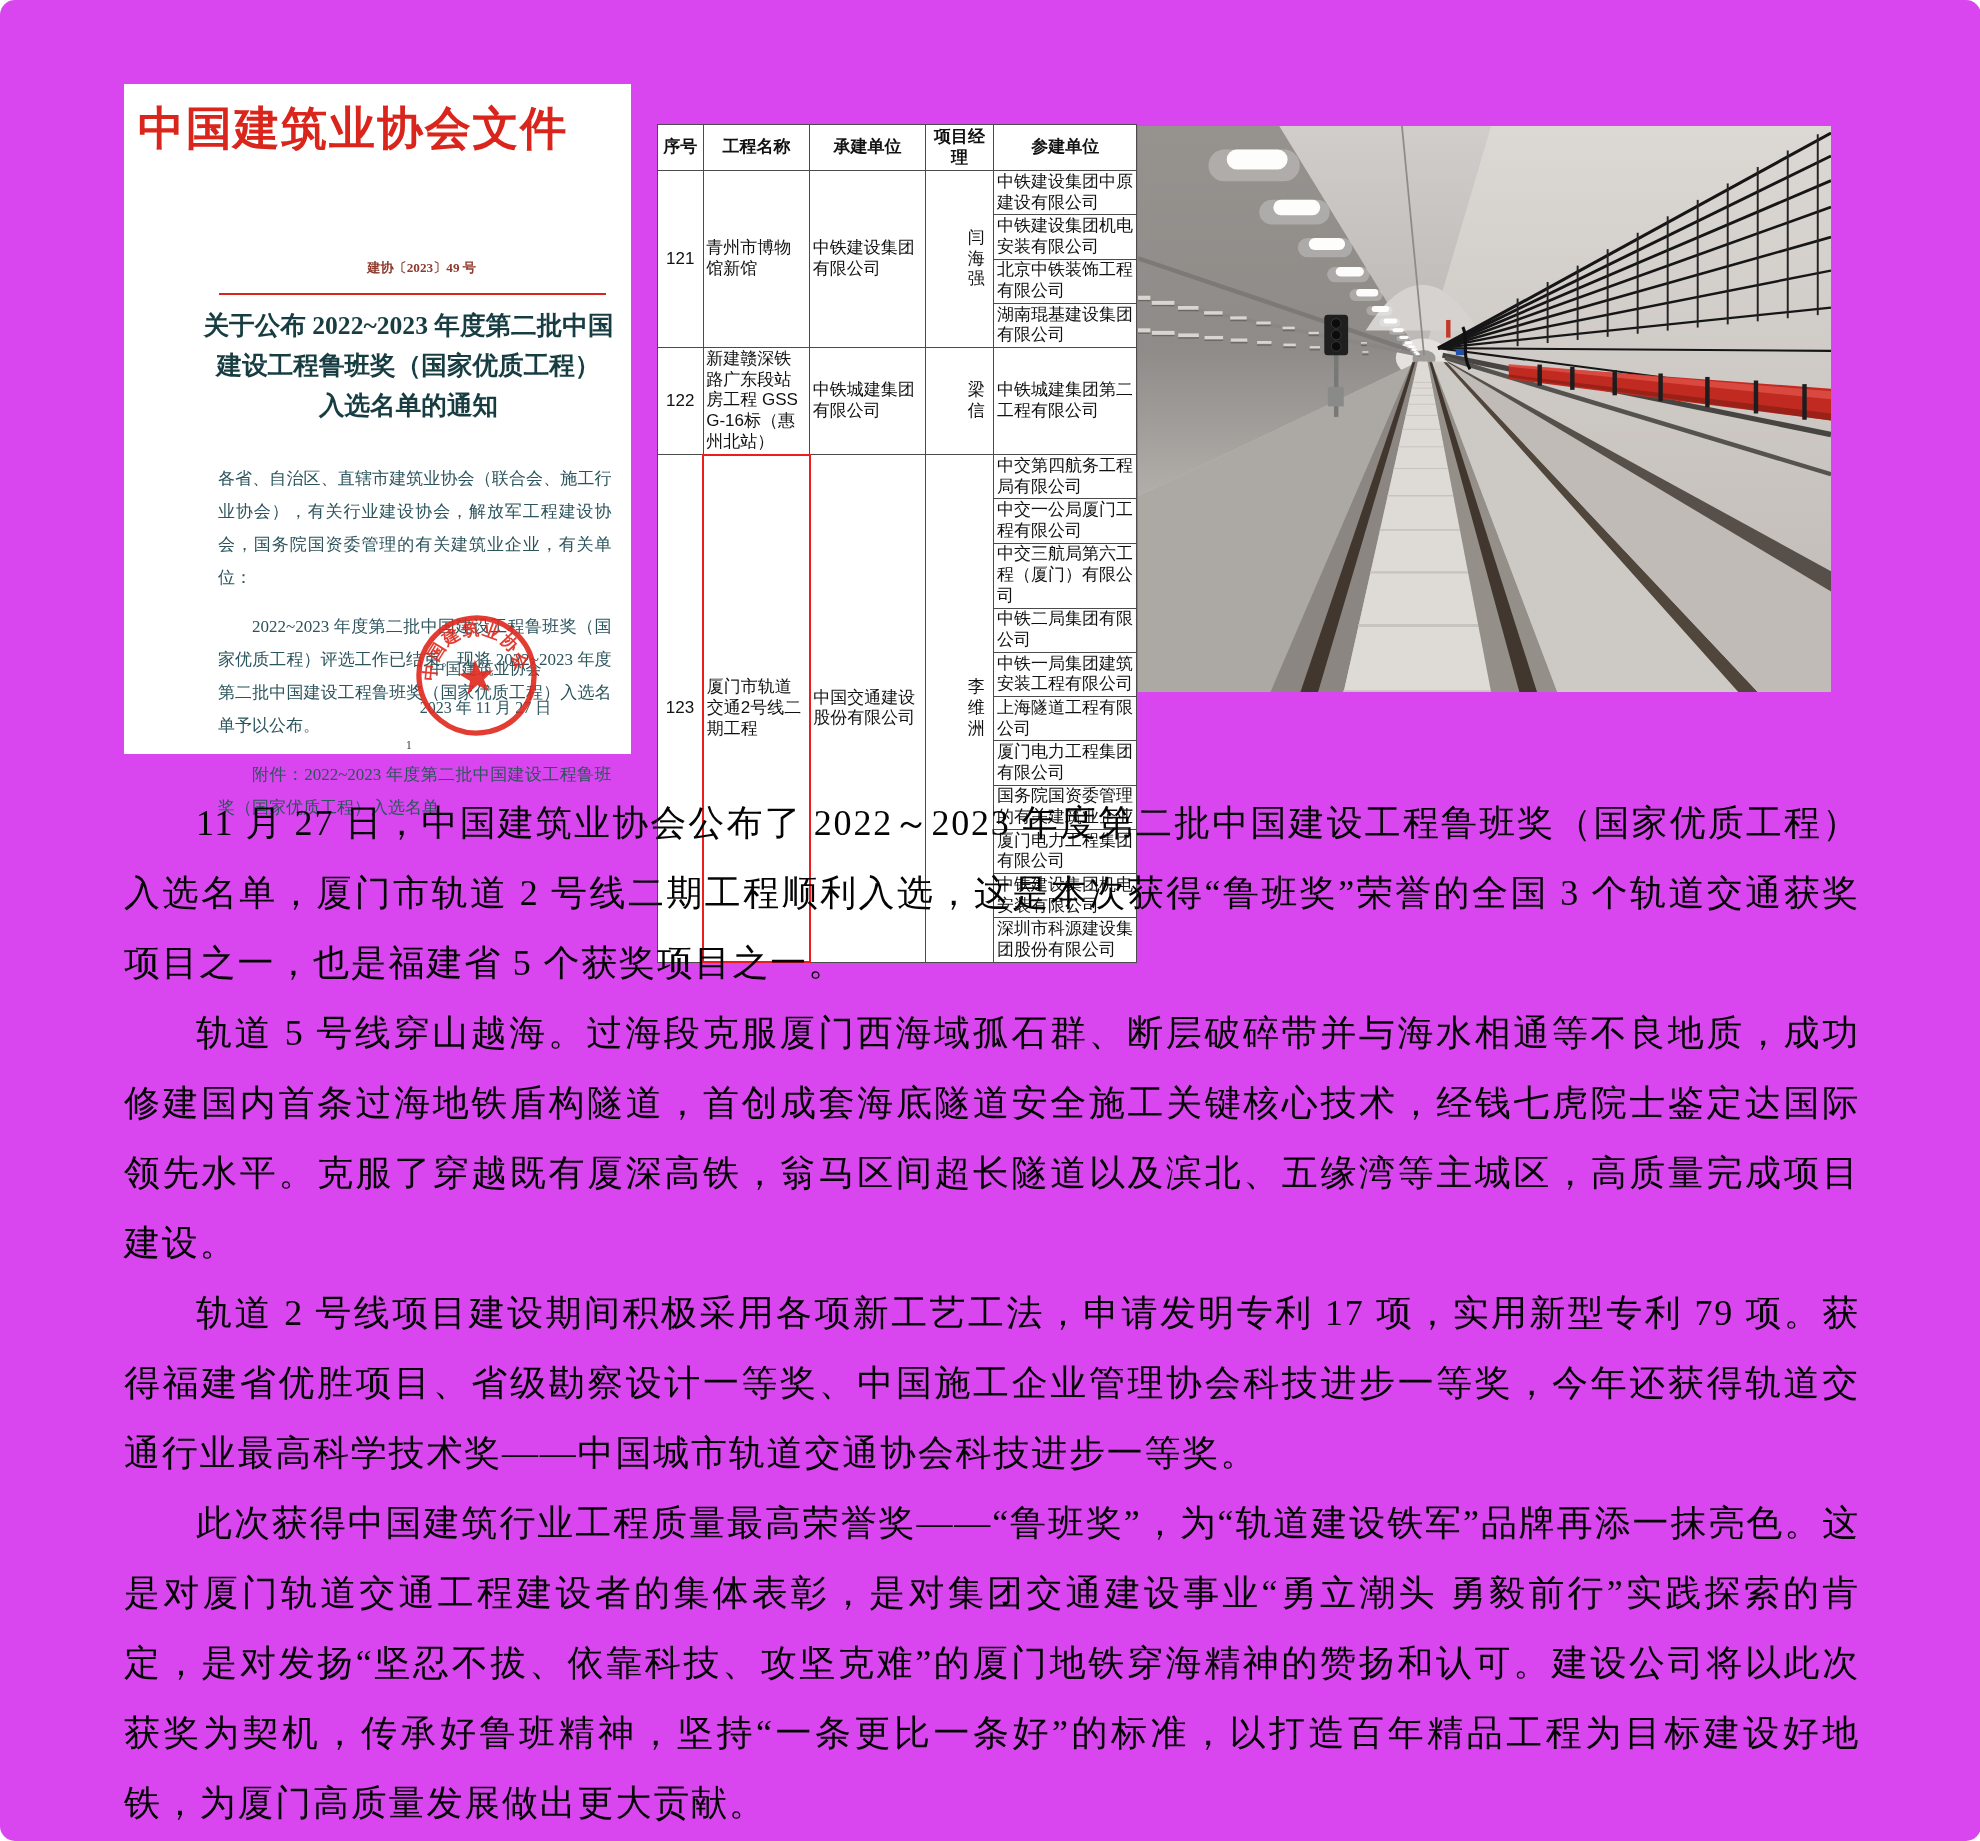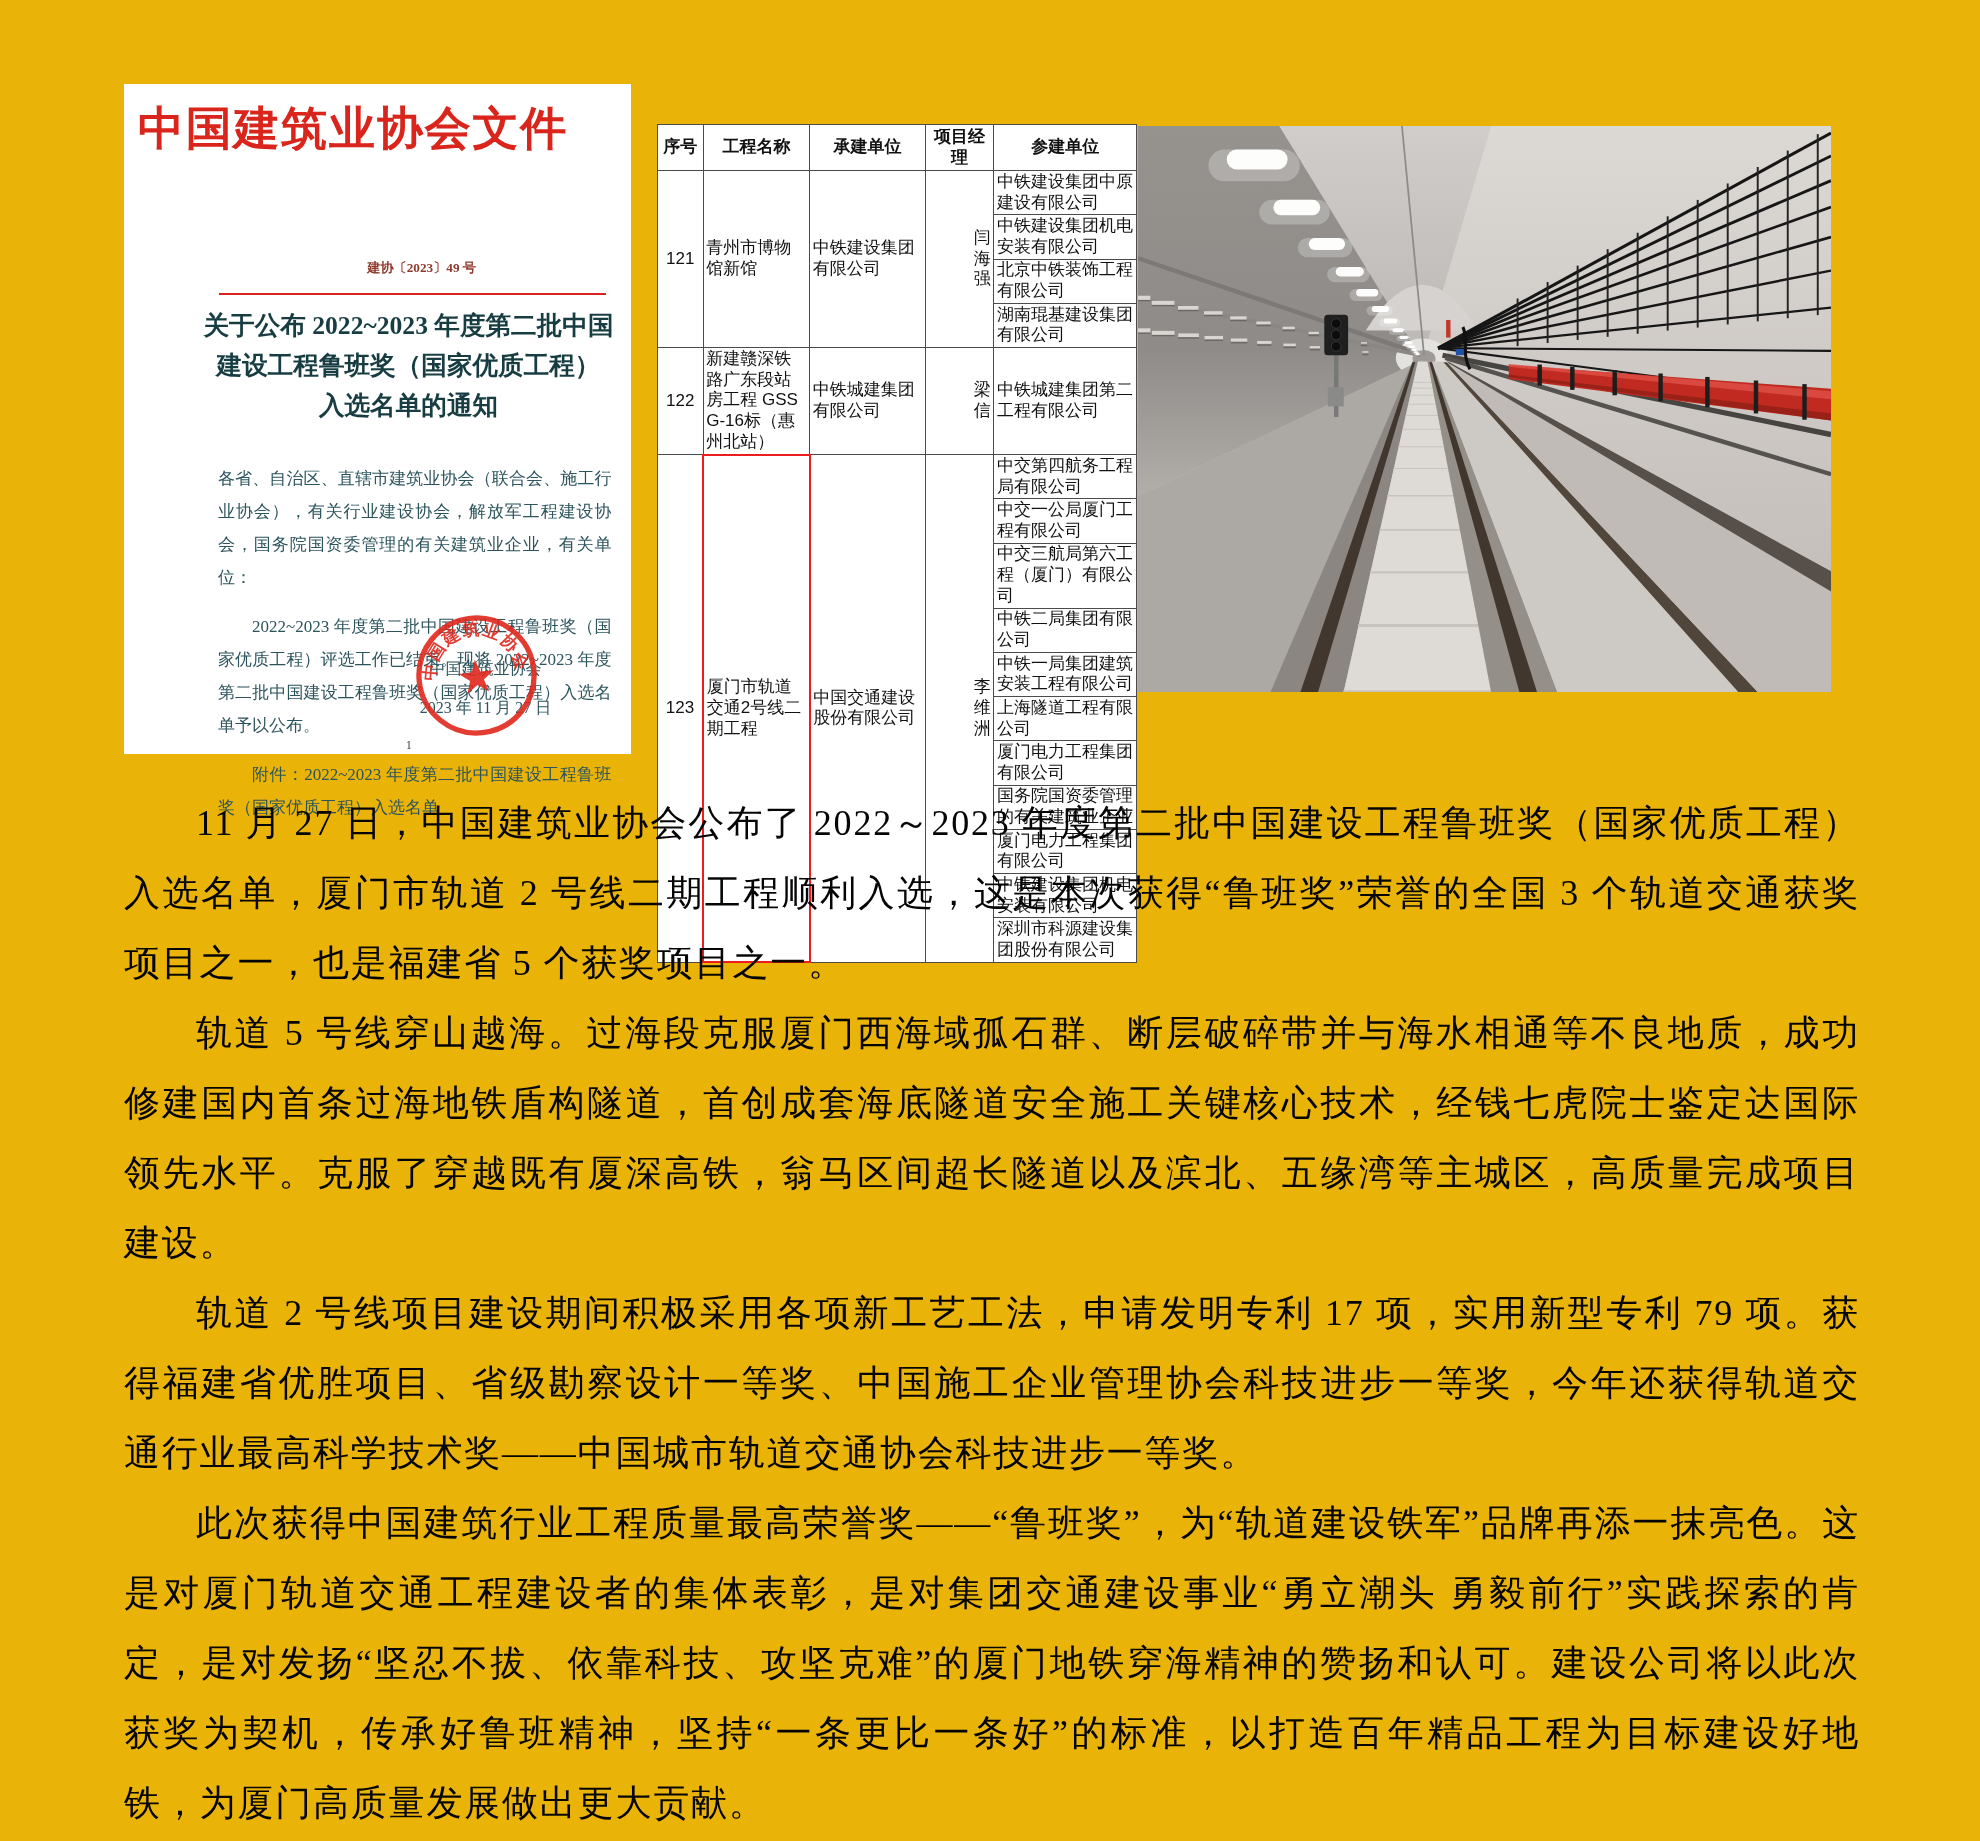--- a/index.html
+++ b/index.html
@@ -1,17 +1,17 @@
 <!DOCTYPE html>
 <html style="font-size:14px"><head>
 <meta charset="utf-8">
 <style>
   html,body{margin:0;padding:0;background:#ffffff;}
-  .page{position:relative;width:1981px;height:1841px;background:#eab308;overflow:hidden;
-        font-family:"Liberation Serif","DejaVu Serif",serif;}
+  .page{position:relative;width:1981px;height:1841px;background:#d946ef;overflow:hidden;
+        font-family:"Liberation Serif","DejaVu Serif",serif;border-radius:15px;}
 
   
   .doc{position:absolute;left:124px;top:84px;width:507px;height:670px;background:#fff;}
   .doc-header{position:absolute;top:14px;left:0;right:49px;text-align:center;
               font-size:46px;font-weight:bold;color:#d9251b;letter-spacing:1.8px;white-space:nowrap;}
   .doc-number{position:absolute;top:175px;left:97px;right:8.8px;text-align:center;
               font-size:13.2px;font-weight:bold;color:#8e3a2c;}
   .doc-rule{position:absolute;top:209px;left:95px;right:25px;border-top:2.6px solid #d8241c;}
   .doc-title{position:absolute;top:222px;left:62px;right:0;text-align:center;
              font-size:25.6px;font-weight:bold;line-height:40px;color:#173d42;}
@@ -27,21 +27,21 @@
   .pageno{position:absolute;left:282px;top:655px;font-size:11.5px;color:#333;}
 
   
   .tbl{position:absolute;left:657px;top:124px;width:455px;border-collapse:collapse;
        table-layout:fixed;font-family:"Liberation Sans","DejaVu Sans",sans-serif;
        font-size:17px;line-height:1.22;color:#111;background:#fff;}
   .tbl th,.tbl td{border:0.9px solid #4b4b4b;padding:0.9px 2.6px;vertical-align:middle;
                   word-break:break-all;}
   .tbl th{font-weight:bold;text-align:center;height:25px;padding:1.8px;}
   .tbl td.no{text-align:center;}
-  .tbl td.mgr{text-align:right;padding-left:42px;}
+  .tbl td.mgr{text-align:left;padding-left:42px;}
   .tbl td.part{padding:0;}
   .tbl td.part div{padding:0.9px 2.6px;border-bottom:0.9px solid #4b4b4b;}
   .tbl td.part div:last-child{border-bottom:none;}
   .tbl td.hl{border:2.6px solid #ee1d1d;margin-top:48px;}
 
   
   .photo{position:absolute;left:1138px;top:126px;width:693px;height:566px;overflow:hidden;
          background:#c9c6c3;}
   .photo svg{display:block;width:693px;height:566px;}
 

